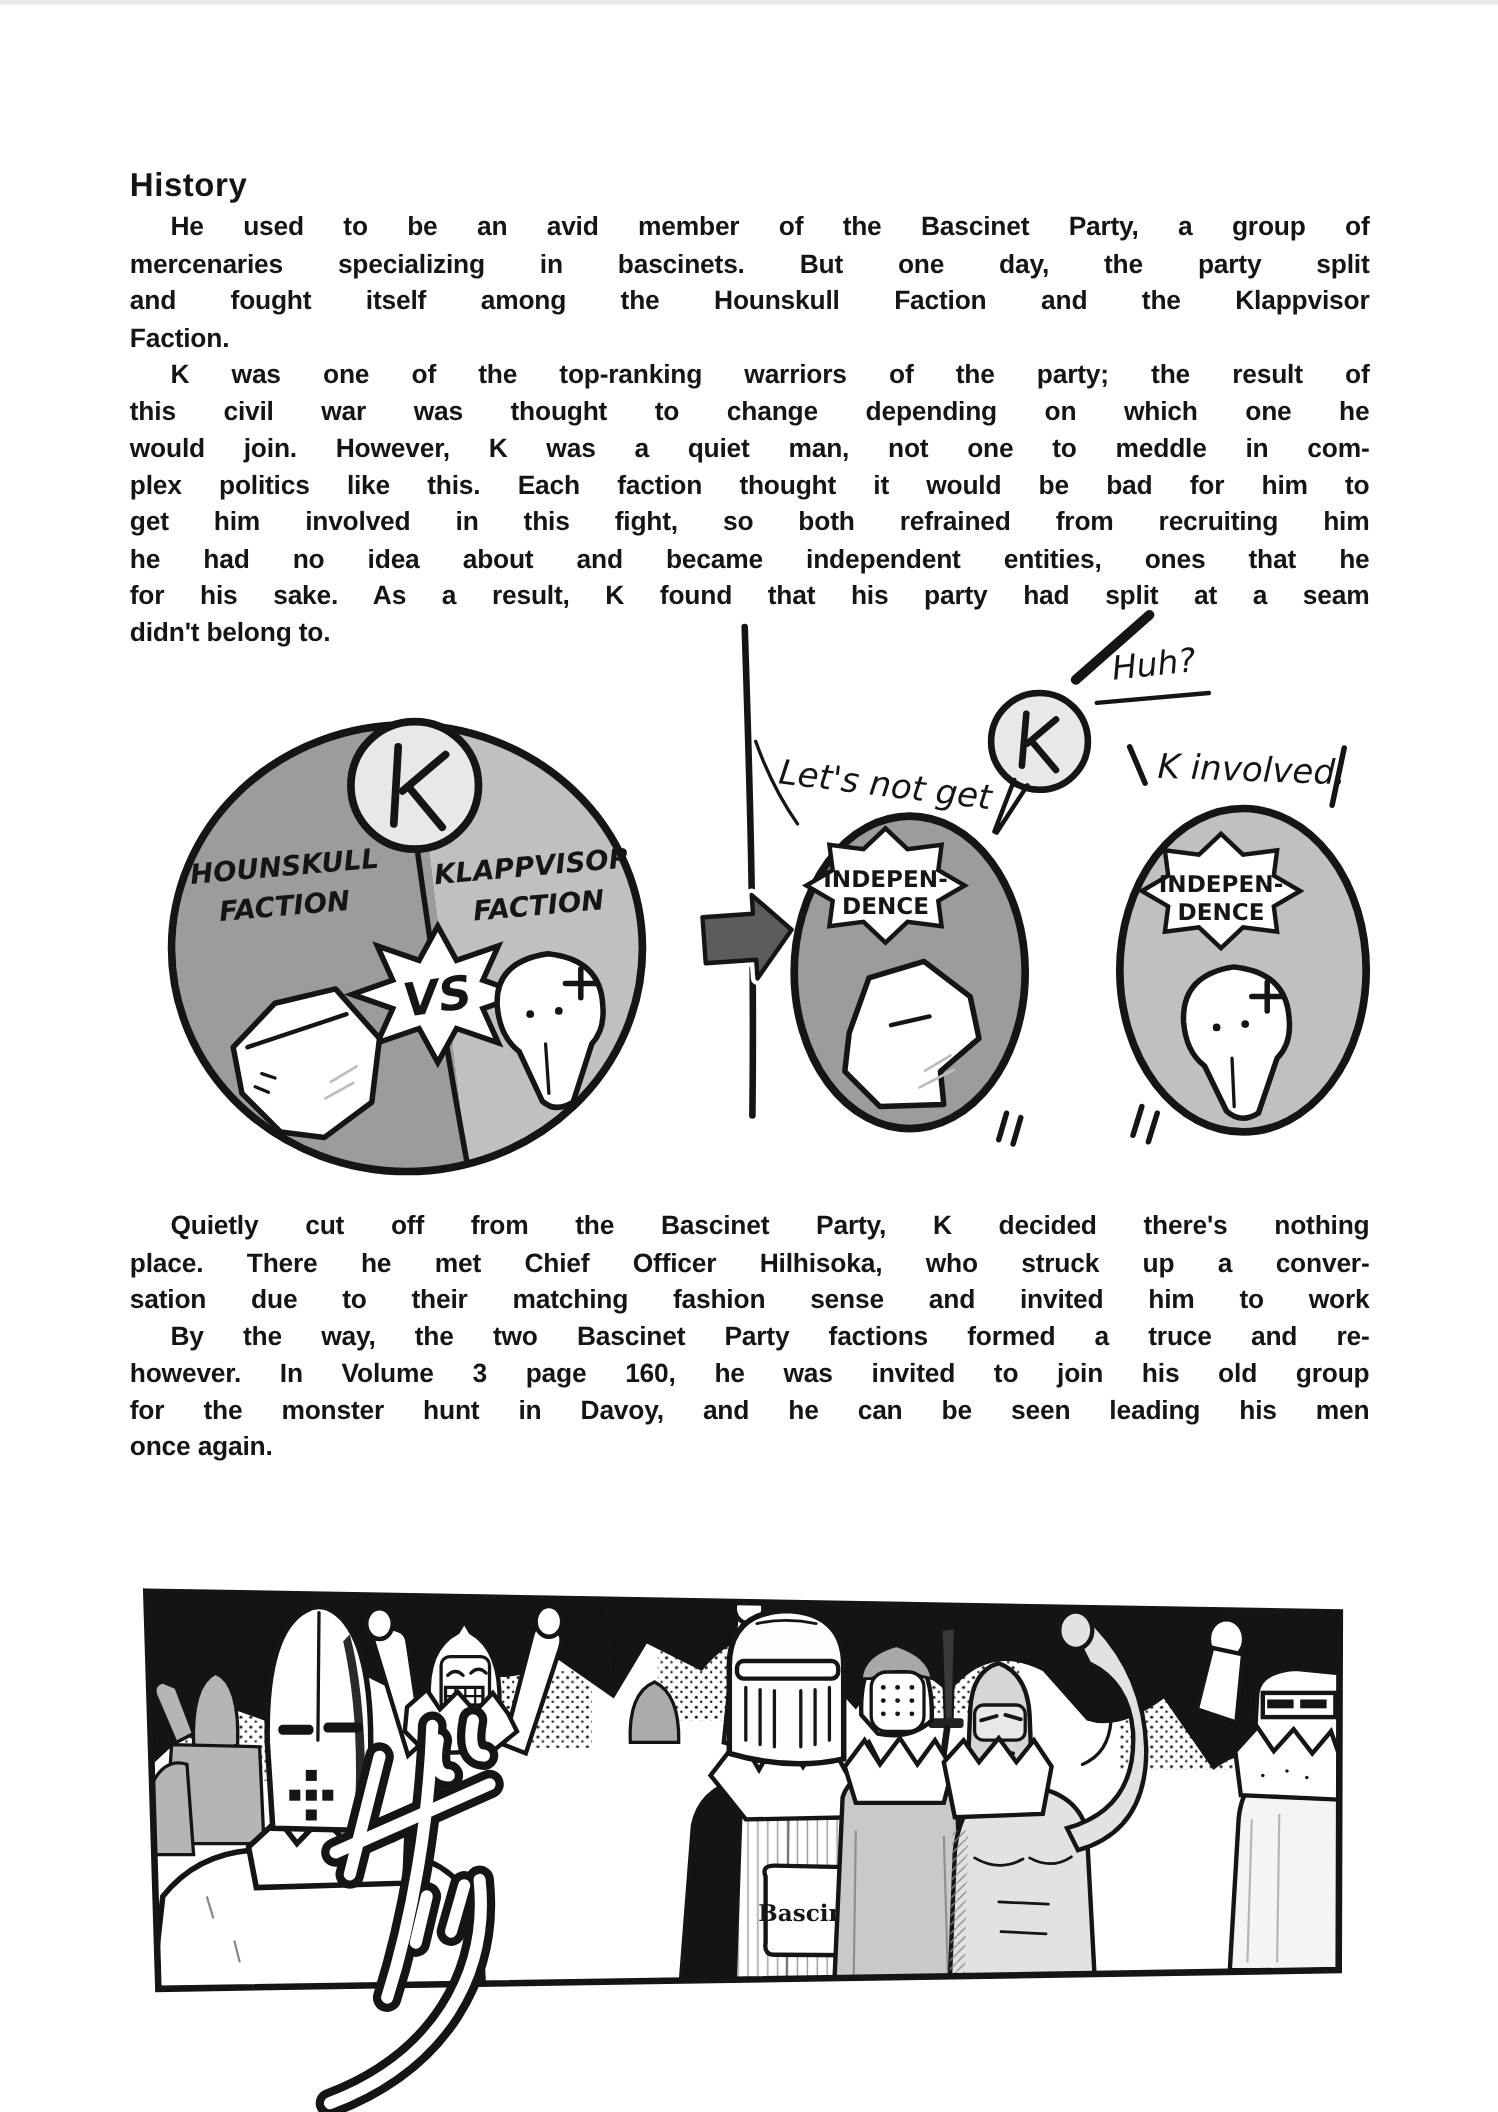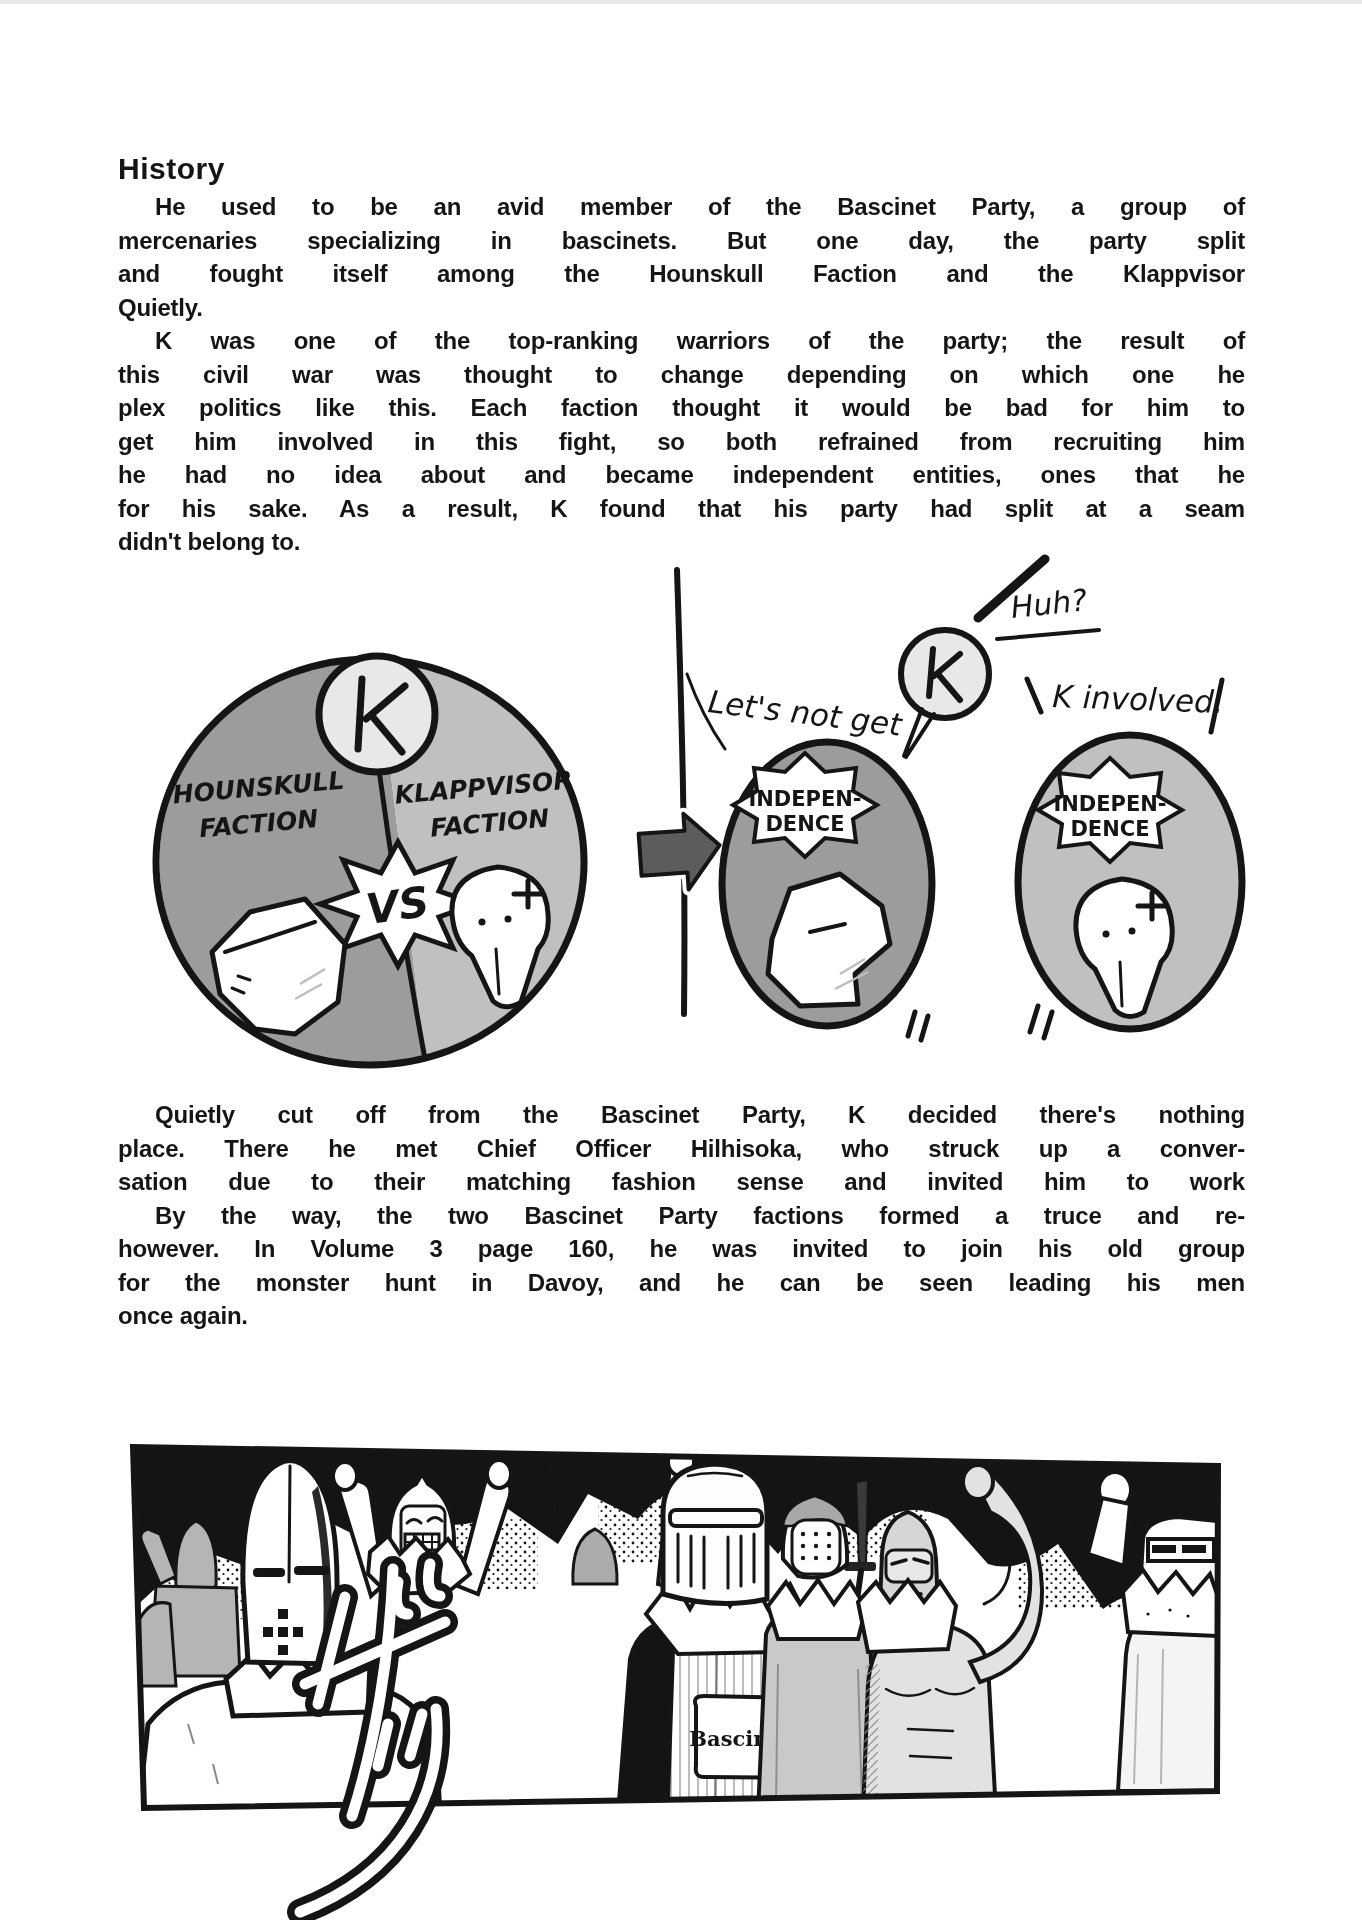--- a/index.html
+++ b/index.html
@@ -35,26 +35,27 @@
 <div class="page">
 
   <div class="heading">History</div>
 
   <div class="textblock tb1">
     <div>
 
     <div class="line" data-indent="true">He used to be an avid member of the Bascinet Party, a group of</div>
         <div class="line">mercenaries specializing in bascinets. But one day, the party split</div>
         <div class="line">and fought itself among the Hounskull Faction and the Klappvisor</div>
-        <div class="line" data-last="true">Quietly.</div>
+        <div class="line" data-last="true">Faction.</div>
       </div>
     <div>
 
     <div class="line" data-indent="true">K was one of the top-ranking warriors of the party; the result of</div>
         <div class="line">this civil war was thought to change depending on which one he</div>
+        <div class="line">would join. However, K was a quiet man, not one to meddle in com-</div>
         <div class="line">plex politics like this. Each faction thought it would be bad for him to</div>
         <div class="line">get him involved in this fight, so both refrained from recruiting him</div>
         <div class="line">he had no idea about and became independent entities, ones that he</div>
         <div class="line">for his sake. As a result, K found that his party had split at a seam</div>
         <div class="line" data-last="true">didn't belong to.</div>
       </div>
   </div>
 
   <div class="textblock tb2">
     <div>

